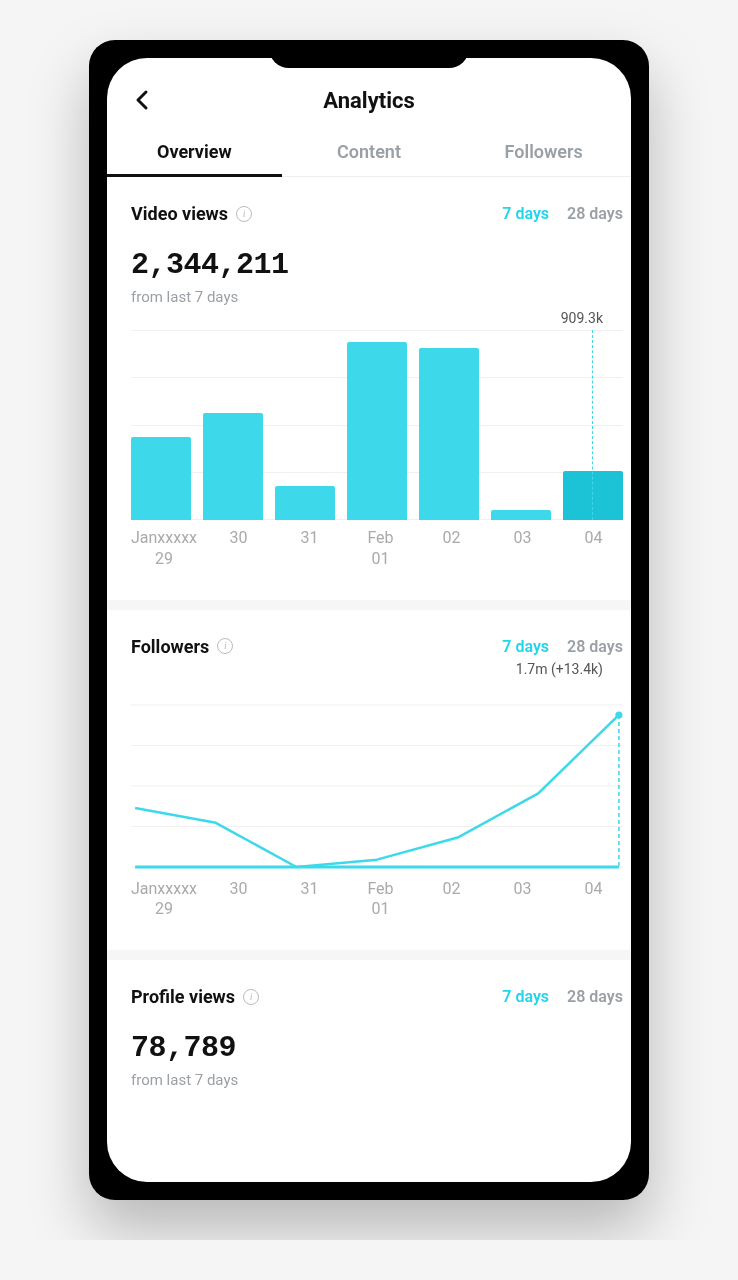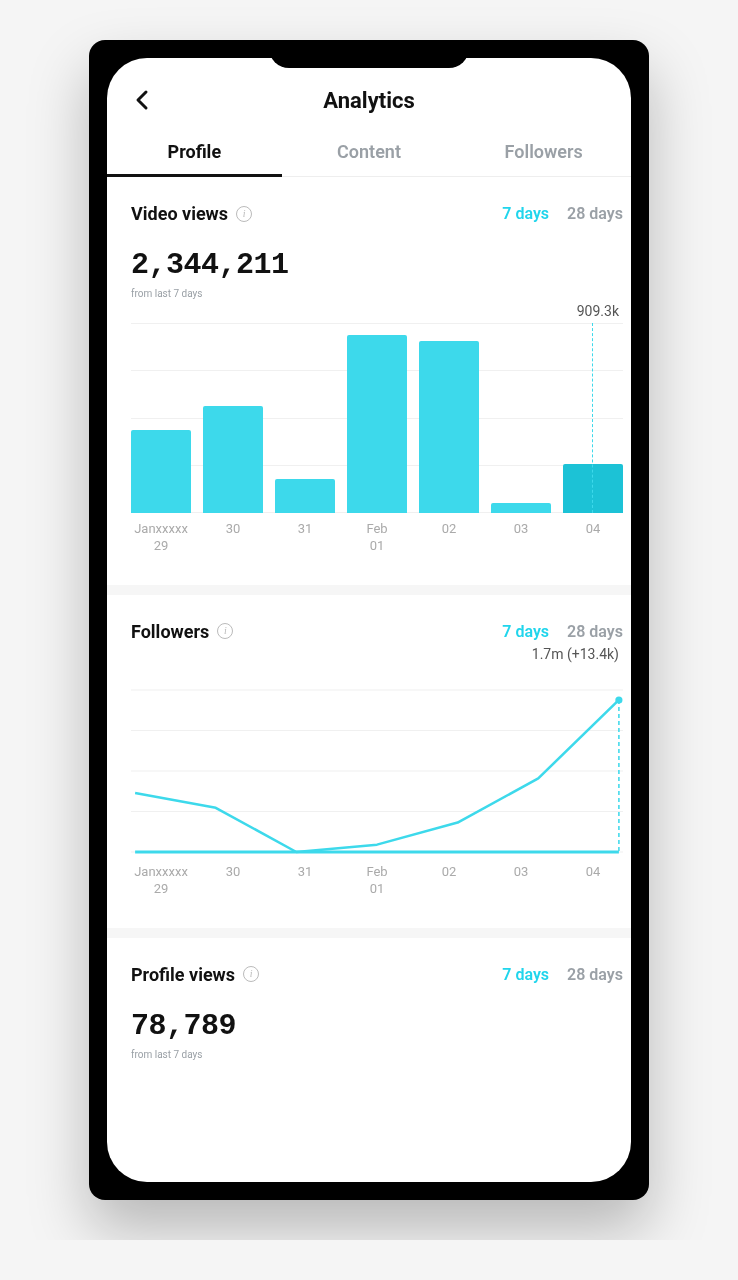--- a/index.html
+++ b/index.html
@@ -8,21 +8,21 @@
     background: #f5f5f5;
     display: flex;
     justify-content: center;
     align-items: flex-start;
     padding: 40px 0;
   }
   .phone-frame {
     width: 560px;
     height: 1160px;
     background: #000;
-    border-radius: 16px;
+    border-radius: 26px;
     padding: 18px;
     box-shadow: 0 30px 60px rgba(0,0,0,0.25);
     position: relative;
   }
   .phone-notch {
     position: absolute;
     top: 0;
     left: 50%;
     transform: translateX(-50%);
     width: 200px;
@@ -135,31 +135,31 @@
   .range-opt.active { color: #20d5ec; text-align: right; }
   .big-number {
     font-size: 30px;
     font-weight: 800;
     color: #111;
     margin-top: 24px;
     letter-spacing: -0.5px;
     font-family: Liberation Mono, monospace;
   }
   .sub-label {
-    font-size: 10px;
+    font-size: 15px;
     color: #9aa0a6;
     margin-top: 6px;
   }
   .chart-wrap {
     margin-top: 24px;
     position: relative;
   }
   .chart-annotation {
     position: absolute;
-    right: 4px;
+    right: 20px;
     top: -20px;
     font-size: 14px;
     color: #555;
   }
   .bar-chart {
     height: 190px;
     display: flex;
     align-items: flex-end;
     gap: 10px;
     position: relative;
@@ -211,21 +211,21 @@
     z-index: 0;
   }
   .x-labels {
     display: flex;
     gap: 12px;
     margin-top: 8px;
   }
   .x-label {
     flex: 1;
     text-align: center;
-    font-size: 13px;
+    font-size: 16px;
     color: #aaa;
     line-height: 1.3;
   }
   .line-chart-svg {
     width: 100%;
     height: 190px;
     display: block;
   }
 </style>
 </head>
@@ -238,21 +238,21 @@
     <div class="nav-header">
       <div class="back-btn">
         <svg viewBox="0 0 24 24" width="24" height="24">
           <path d="M15 4 L7 12 L15 20" stroke="#111" stroke-width="3" fill="none" stroke-linecap="round" stroke-linejoin="round"></path>
         </svg>
       </div>
       <div class="nav-title">Analytics</div>
     </div>
 
     <div class="tabs">
-      <div class="tab active">Profile</div>
+      <div class="tab active">Overview</div>
       <div class="tab">Content</div>
       <div class="tab">Followers</div>
     </div>
 
     <div class="content">
 
       <div class="section">
         <div class="section-header">
           <div class="section-title-wrap">
             <span class="section-title">Video views</span>

